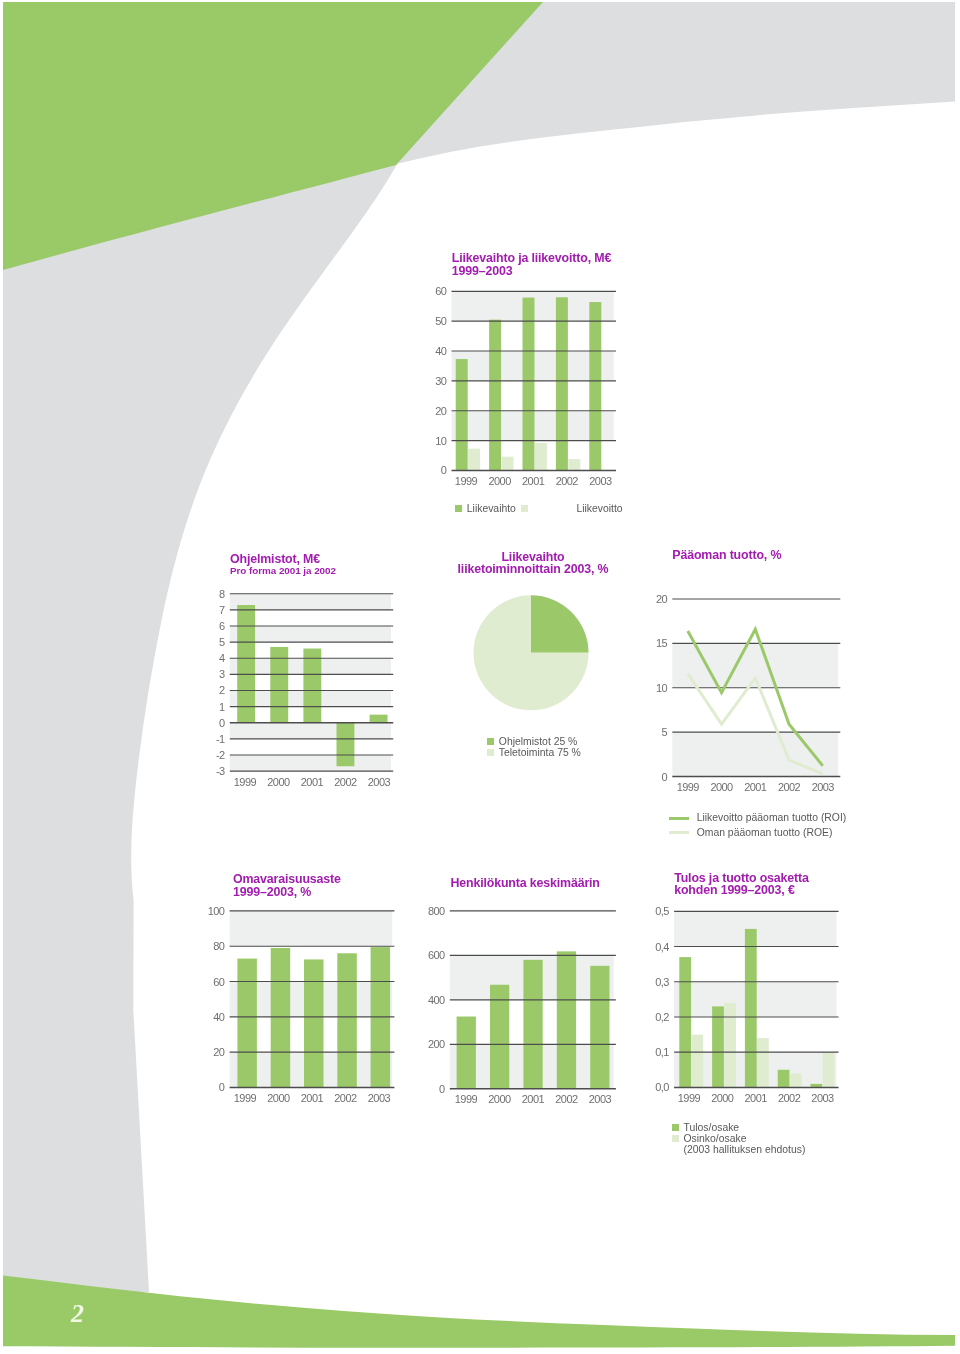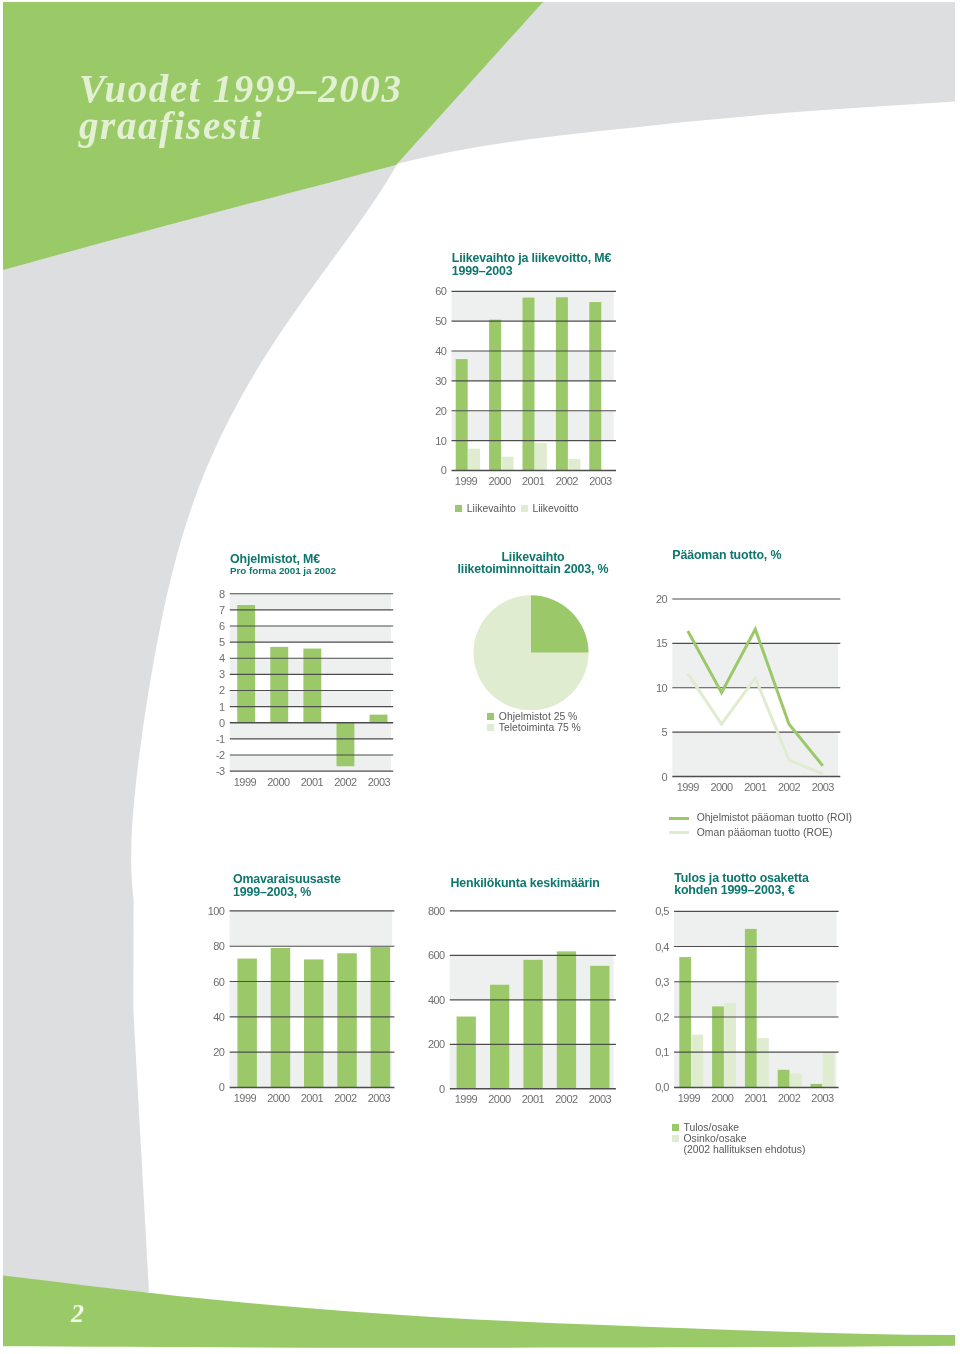--- a/index.html
+++ b/index.html
@@ -1,21 +1,21 @@
 <!DOCTYPE html>
 <html><head>
 <meta charset="utf-8">
 <style>
   html,body{margin:0;padding:0;background:#fff;}
   body{width:960px;height:1354px;font-family:"Liberation Sans",sans-serif;position:relative;overflow:hidden;}
   #page{position:absolute;left:0;top:0;width:960px;height:1354px;background:#fff;overflow:hidden;}
   svg{display:block;}
   #bg{position:absolute;left:0;top:0;z-index:0;}
   #charts{position:absolute;left:0;top:0;z-index:2;}
-  .ctitle{position:absolute;z-index:3;font-weight:bold;font-size:12.4px;color:#0f766e;
+  .ctitle{position:absolute;z-index:3;font-weight:bold;font-size:12.4px;color:#a21caf;
           line-height:12.6px;letter-spacing:-0.15px;white-space:nowrap;}
   .csub{font-weight:bold;font-size:9.9px;letter-spacing:-0.05px;line-height:11.5px;}
   .legend{position:absolute;z-index:3;font-size:10.4px;color:#58585a;white-space:nowrap;line-height:13.3px;}
   .legend .row{display:flex;align-items:center;height:inherit;}
   .legend .sw{width:7px;height:7px;margin-right:4.5px;flex:0 0 auto;}
   .legend .ln{width:19.5px;height:3px;margin-right:8px;flex:0 0 auto;}
   .pagenum{position:absolute;z-index:4;font-family:"Liberation Serif",serif;font-style:italic;
            font-weight:bold;font-size:26px;color:#f2f8e6;}
   .htitle{position:absolute;z-index:4;font-family:"Liberation Serif",serif;font-style:italic;
           font-weight:bold;font-size:39px;color:#e3f0d4;line-height:36.6px;letter-spacing:1.6px;}
@@ -24,24 +24,20 @@
 <body>
 
 <div id="page">
 
 <svg id="bg" width="960" height="1354" viewBox="0 0 960 1354">
   <path fill="#dcdee0" d="M3,2 L955,2 L955,101.5 C903.3,104.9 851.7,107.9 800.0,111.8 C733.3,116.8 666.7,123.5 600.0,131.1 C550.0,136.8 500.0,142.0 450.0,152.0 C432.0,155.6 414.0,159.7 396.0,164.0 L397.2,164.0 C384.9,186.0 369.7,208.0 354.0,230.0 C330.0,263.3 304.8,296.7 282.3,330.0 C253.1,373.3 228.5,416.7 209.9,460.0 C186.9,513.3 172.5,566.7 161.6,620.0 C150.7,673.3 142.3,726.7 136.3,780.0 C131.9,820.0 128.8,860.0 133.6,900.0 L133.3,1010 L149,1292 L3,1292 Z"></path>
   <path fill="#99ca67" d="M3,2 L543,2 L396,165 C298,191 150,229 3,270 Z"></path>
   <path fill="#99ca67" d="M3,1275.6 C62.0,1282.7 121.0,1290.1 180.0,1296.3 C266.7,1305.3 353.3,1312.6 440.0,1317.5 C526.7,1322.4 613.3,1325.6 700.0,1328.7 C785.0,1331.8 870.0,1334.8 955.0,1334.9 L955,1345.7 C700,1348.4 300,1348.1 3,1346.3 Z"></path>
 </svg>
 
-<div class="htitle" style="left:79px;top:71px">
-  <div>Vuodet 1999–2003</div>
-  <div>graafisesti</div>
-</div>
 
 <div class="pagenum" style="left:71px;top:1299px">2</div>
 
 <svg id="charts" width="960" height="1354" viewBox="0 0 960 1354">
       <g>
         <rect x="451.5" y="291.3" width="162.3" height="29.850000000000023" fill="#eef0ef"></rect>
         <rect x="451.5" y="351" width="162.3" height="29.850000000000023" fill="#eef0ef"></rect>
         <rect x="451.5" y="410.70000000000005" width="162.3" height="29.849999999999966" fill="#eef0ef"></rect>
         <rect x="455.7" y="359.0595" width="12" height="111.34049999999996" fill="#9bc96a"></rect>
         <rect x="468.09999999999997" y="448.6095" width="12" height="21.790499999999952" fill="#e0ecd0"></rect>
@@ -226,50 +222,50 @@
 <div id="overlay">
       <div class="ctitle" style="left:451.8px;top:252.3px">
         <div>Liikevaihto ja liikevoitto, M€</div>
         <div>1999–2003</div>
       </div>
       <div class="legend" style="left:455.3px;top:502.6px;line-height:11.2px;display:flex">
         <div class="row">
           <span class="sw" style="background: rgb(155, 201, 106);"></span>
           <span>Liikevaihto</span>
         </div>
-        <div class="row" style="margin-left: 5px;">
+        <div class="row" style="margin-left: 5px; gap: 44px;">
           <span class="sw" style="background: rgb(224, 236, 208);"></span>
           <span>Liikevoitto</span>
         </div>
       </div>
       <div class="ctitle" style="left:230px;top:552.8px">
         <div>Ohjelmistot, M€</div>
         <div class="csub">Pro forma 2001 ja 2002</div>
       </div>
       <div class="ctitle" style="left:533px;top:550.7px;text-align:center;transform:translateX(-50%)">
         <div>Liikevaihto</div>
         <div>liiketoiminnoittain 2003, %</div>
       </div>
-      <div class="legend" style="left:487.3px;top:711px;line-height:11.2px">
+      <div class="legend" style="left:487.3px;top:736px;line-height:11.2px">
         <div class="row">
           <span class="sw" style="background: rgb(155, 201, 106);"></span>
           <span>Ohjelmistot 25 %</span>
         </div>
         <div class="row">
           <span class="sw" style="background: rgb(224, 236, 208);"></span>
           <span>Teletoiminta 75 %</span>
         </div>
       </div>
       <div class="ctitle" style="left:672.3px;top:548.9px">
         <div>Pääoman tuotto, %</div>
       </div>
       <div class="legend" style="left:669.2px;top:811px;line-height:14.6px">
         <div class="row">
           <span class="ln" style="background: rgb(155, 201, 106);"></span>
-          <span>Ohjelmistot pääoman tuotto (ROI)</span>
+          <span>Liikevoitto pääoman tuotto (ROI)</span>
         </div>
         <div class="row">
           <span class="ln" style="background: rgb(224, 236, 208);"></span>
           <span>Oman pääoman tuotto (ROE)</span>
         </div>
       </div>
       <div class="ctitle" style="left:233px;top:873.3px">
         <div>Omavaraisuusaste</div>
         <div>1999–2003, %</div>
       </div>
@@ -284,17 +280,17 @@
         <div class="row">
           <span class="sw" style="background: rgb(155, 201, 106);"></span>
           <span>Tulos/osake</span>
         </div>
         <div class="row">
           <span class="sw" style="background: rgb(224, 236, 208);"></span>
           <span>Osinko/osake</span>
         </div>
         <div class="row">
           <span class="sw" style="visibility: hidden;"></span>
-          <span>(2002 hallituksen ehdotus)</span>
+          <span>(2003 hallituksen ehdotus)</span>
         </div>
       </div>
     </div>
 </div>
 
 </body></html>

